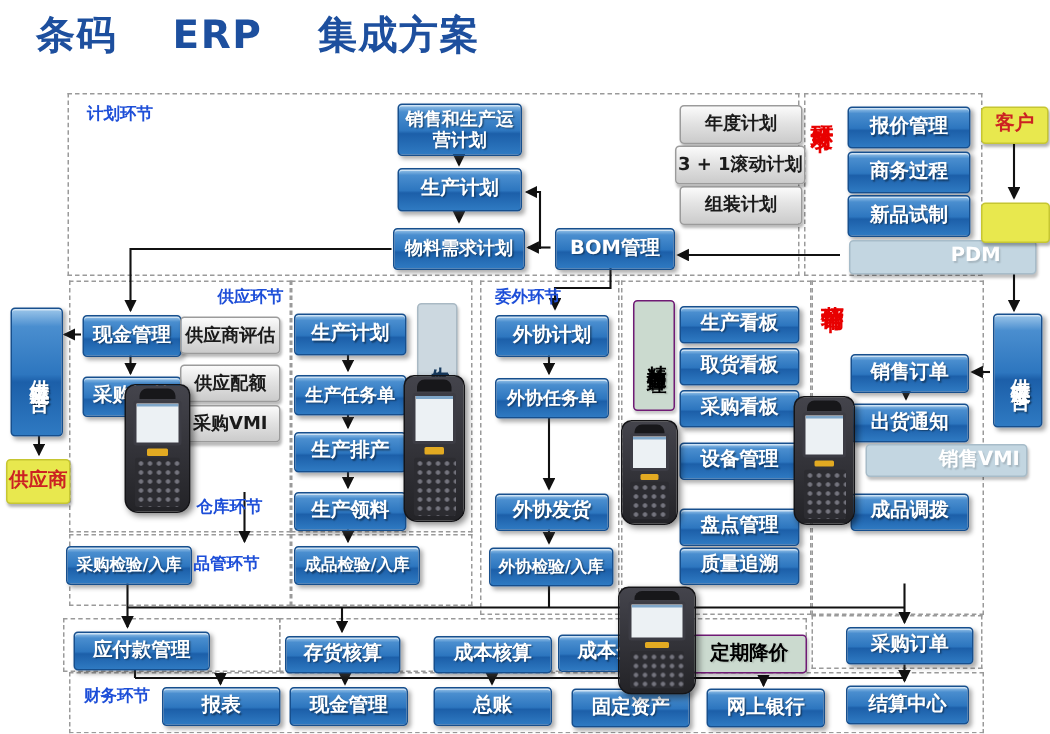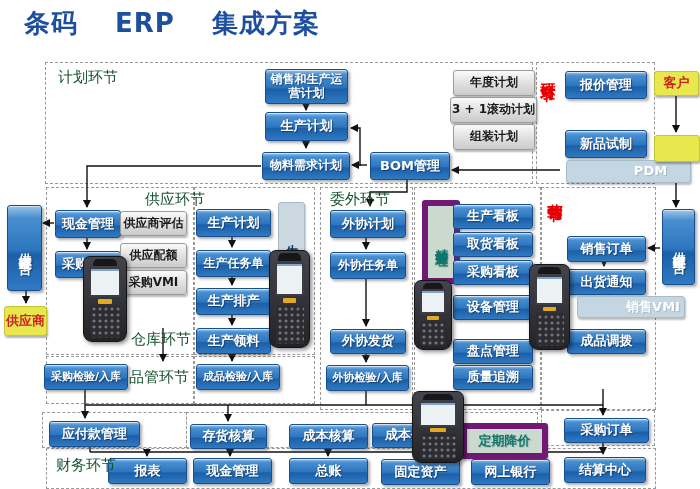--- a/index.html
+++ b/index.html
@@ -15,28 +15,28 @@
      border:1px solid #174f8d;color:#fff;font-size:13px;
      box-shadow:2px 2px 3px rgba(70,70,70,.45), inset 0 1px 0 rgba(255,255,255,.55);
      text-shadow:1px 1px 1px rgba(0,0,0,.4);}
   .sm{font-size:12px;}
   .xs{font-size:11px;}
   .g{background:linear-gradient(180deg,#fbfbfb 0%,#e3e3e3 45%,#cbcbcb 100%);
      border:1px solid #9b9b9b;color:#1a1a1a;font-size:12px;
      box-shadow:1px 2px 2px rgba(0,0,0,.28);}
   .lt{background:#c3d6e1;border:1px solid #a7bcc9;color:#fff;font-size:13px;
       box-shadow:1px 2px 2px rgba(0,0,0,.25);text-shadow:1px 1px 1px rgba(0,0,0,.15);padding-left:44px;}
-  .pale{background:#cbdacf;border:6px solid #701a75;color:#0f766e;font-size:13px;
+  .pale{background:#cbdacf;border:1px solid #701a75;color:#000000;font-size:13px;
       box-shadow:1px 2px 2px rgba(0,0,0,.22);text-shadow:1px 1px 1px rgba(0,0,0,.15);}
   .y{background:#e8e84e;border:1px solid #c6c632;color:#cc2222;font-size:13px;
      box-shadow:1px 2px 2px rgba(0,0,0,.3);}
   .v{writing-mode:vertical-rl;text-orientation:upright;letter-spacing:2px;}
   .vp{background:#ccd8e0;border:1px solid #a9b9c4;color:#173a5e;font-size:13px;
       box-shadow:1px 2px 2px rgba(0,0,0,.22);}
-  .sec{position:absolute;color:#14532d;font-weight:normal;font-size:15px;z-index:4;white-space:nowrap;}
+  .sec{position:absolute;color:#1d4ed8;font-weight:bold;font-size:11px;z-index:4;white-space:nowrap;}
   .secv{position:absolute;color:#e80000;font-weight:bold;font-size:15px;z-index:4;
         writing-mode:vertical-rl;text-orientation:upright;letter-spacing:1px;}
   
   .scanner{position:absolute;z-index:5;background:linear-gradient(180deg,#44444c,#232327);
            border:1px solid #141417;border-radius:7px 7px 9px 9px;
            box-shadow:2px 2px 4px rgba(0,0,0,.45);display:flex;flex-direction:column;padding:2px;}
   .sc-top{height:9%;margin:0 18%;background:#17171a;border-radius:5px 5px 0 0;}
   .sc-scr{height:33%;margin:2% 9% 0;background:#ecf1f4;border:2px solid #3c3c44;border-radius:2px;
           box-shadow:inset 0 2px 0 #7fa6c8;}
   .sc-yellow{height:6%;margin:4% 32% 0;background:#e2aa22;border-radius:1px;}
@@ -120,20 +120,21 @@
 
   <div class="bx b sm" style="left:265px;top:69px;width:81px;height:33px">销售和生产运营计划</div>
   <div class="bx b" style="left:265px;top:112px;width:81px;height:27px">生产计划</div>
   <div class="bx b sm" style="left:262px;top:152px;width:86px;height:26px">物料需求计划</div>
   <div class="bx b" style="left:370px;top:152px;width:78px;height:26px">BOM管理</div>
   <div class="bx g" style="left:453px;top:70px;width:80px;height:24px">年度计划</div>
   <div class="bx g" style="left:450px;top:97px;width:85px;height:24px">3 + 1滚动计划</div>
   <div class="bx g" style="left:453px;top:124px;width:80px;height:24px">组装计划</div>
 
   <div class="bx b" style="left:565px;top:71px;width:80px;height:26px">报价管理</div>
+  <div class="bx b" style="left:565px;top:101px;width:80px;height:26px">商务过程</div>
   <div class="bx b" style="left:565px;top:130px;width:80px;height:26px">新品试制</div>
   <div class="bx lt" style="left:566px;top:160px;width:79px;height:21px">PDM</div>
 
   <div class="bx y" style="left:654px;top:71px;width:43px;height:23px">客户</div>
   <div class="bx y" style="left:654px;top:135px;width:44px;height:25px"></div>
   <div class="bx b v" style="left:662px;top:209px;width:31px;height:74px">供应链平台</div>
 
   <div class="bx b v" style="left:7px;top:205px;width:33px;height:84px">供应链平台</div>
   <div class="bx y" style="left:4px;top:306px;width:41px;height:28px">供应商</div>
 

